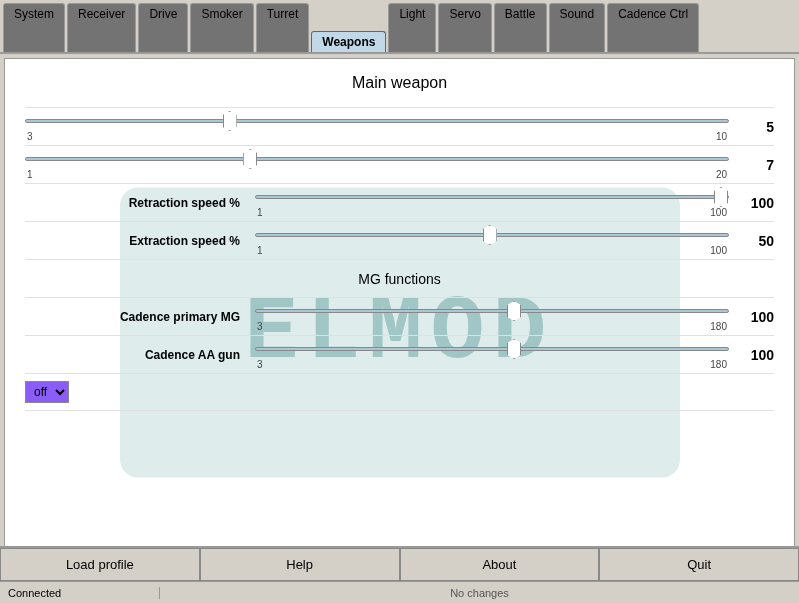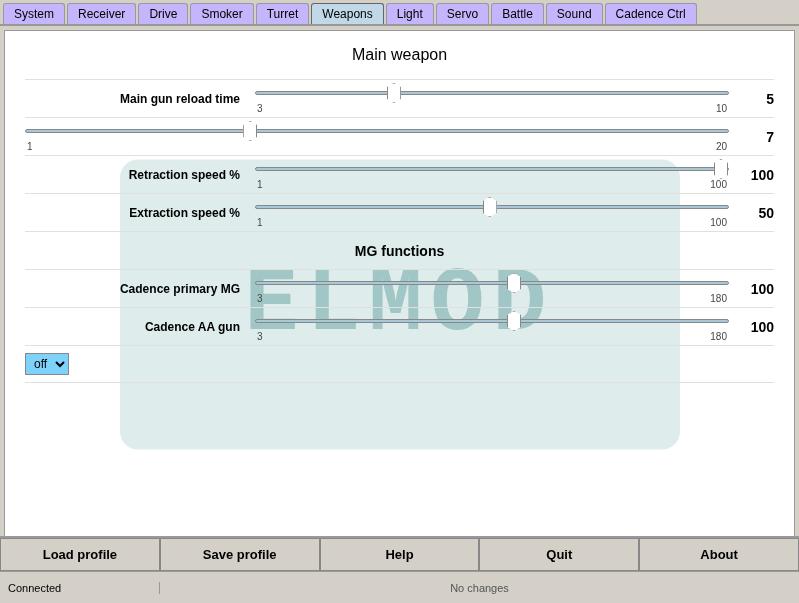--- a/index.html
+++ b/index.html
@@ -10,30 +10,31 @@
       display: flex;
       background: #d4d0c8;
       border-bottom: 2px solid #999;
       padding-top: 3px;
       padding-left: 3px;
     }
     .tab {
       padding: 3px 10px;
       border: 1px solid #999;
       border-bottom: none;
-      background: #c4b5fd;
+      background: #737373;
       cursor: pointer;
       margin-right: 2px;
       font-size: 12px;
       border-radius: 3px 3px 0 0;
     }
     .tab.active {
       background: #c0d8e8;
       border-color: #666;
-      font-weight: normal;
+      font-weight: bold;
+      margin-top: 28px;
     }
 
     
     .main-content {
       background: white;
       border: 1px solid #999;
       margin: 4px;
       height: 520px;
       overflow: hidden;
       position: relative;
@@ -143,29 +144,29 @@
       text-align: right;
       font-size: 14px;
       font-weight: bold;
       padding-left: 8px;
       flex-shrink: 0;
     }
 
     .subsection-title {
       text-align: center;
       font-size: 14px;
-      font-weight: bold;
+      font-weight: normal;
       margin: 5px 0;
     }
 
     select.dropdown {
       padding: 2px 4px;
       font-size: 12px;
       border: 1px solid #888;
-      background: #7dd3fc;
+      background: #8b5cf6;
     }
 
     
     .bottom-bar {
       position: absolute;
       bottom: 0;
       left: 0;
       right: 0;
     }
 
@@ -174,28 +175,28 @@
       border-top: 2px solid #999;
     }
     .bottom-btn {
       flex: 1;
       padding: 8px 16px;
       border: 1px solid #888;
       background: #d4d0c8;
       cursor: pointer;
       text-align: center;
       font-size: 13px;
-      font-weight: bold;
+      font-weight: normal;
     }
 
     .status-bar {
       display: flex;
       background: #d4d0c8;
       border-top: 1px solid #999;
-      height: 32px;
+      height: 22px;
       align-items: center;
     }
     .status-connected {
       padding: 0 8px;
       font-size: 11px;
       color: black;
       border-right: 1px solid #999;
       width: 160px;
     }
     .status-changes {
@@ -226,21 +227,20 @@
 <div class="main-content">
 
   <div class="watermark">
     <span class="watermark-text">ELMOD</span>
   </div>
 
   <div class="content-inner">
     <div class="section-title">Main weapon</div>
 
     <div class="form-row">
-      <div class="row-label">Main gun reload time</div>
       <div class="slider-container">
         <div class="slider-track">
           <input type="range" class="slider-range" min="3" max="10" value="5" style="">
         </div>
         <div class="slider-labels">
           <span>3</span>
           <span>10</span>
         </div>
       </div>
       <div class="row-value">5</div>
@@ -326,22 +326,21 @@
           <option value="on">on</option>
         </select>
       </div>
     </div>
   </div>
 </div>
 
 <div class="bottom-bar">
   <div class="button-bar">
     <button class="bottom-btn">Load profile</button>
-    <button class="bottom-btn">Save profile</button>
     <button class="bottom-btn">Help</button>
+    <button class="bottom-btn">About</button>
     <button class="bottom-btn">Quit</button>
-    <button class="bottom-btn">About</button>
   </div>
   <div class="status-bar">
     <span class="status-connected">Connected</span>
     <span class="status-changes">No changes</span>
   </div>
 </div>
 
 </body></html>

